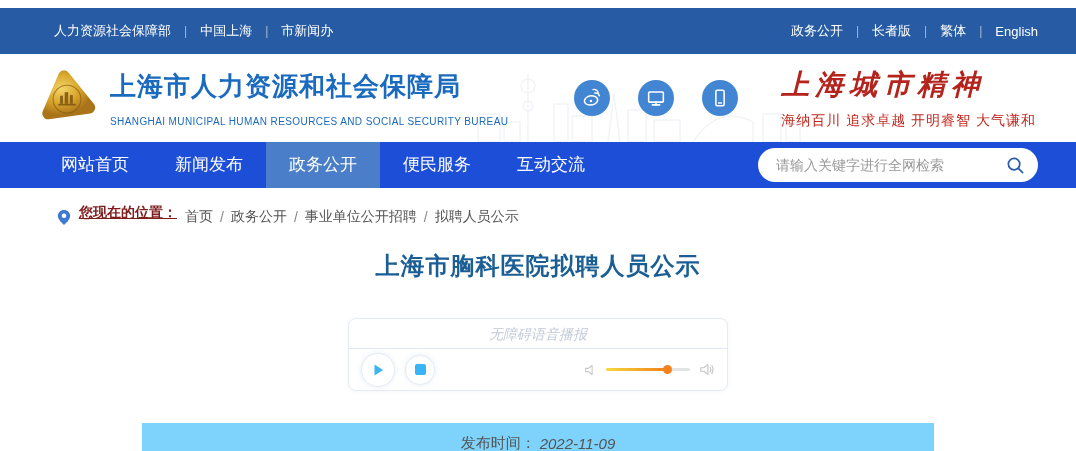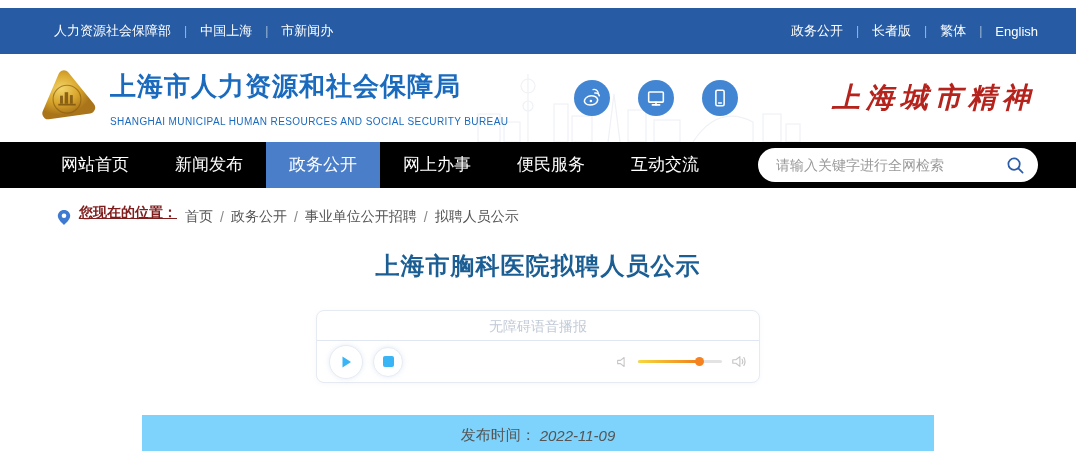--- a/index.html
+++ b/index.html
@@ -26,21 +26,21 @@
   .brand-sub { color:#1A6ABE; font-size:10px; margin-top:12px; letter-spacing:.4px; }
   .share-icons { display:flex; gap:28px; margin-left:66px; position:relative; z-index:1; }
   .circle-ic { width:36px; height:36px; border-radius:50%; background:#4285d2;
                display:flex; align-items:center; justify-content:center; cursor:pointer; }
   .motto { margin-left:auto; position:relative; z-index:1; padding-right:2px; }
   .motto-title { color:#B5231D; font-size:28px; font-weight:bold; font-style:italic;
                  font-family:"DejaVu Serif","Liberation Serif",serif; letter-spacing:6px; }
   .motto-line { color:#C0281F; font-size:14px; margin-top:8px; letter-spacing:1px; }
 
   
-  .nav { height:46px; background:#000000; }
+  .nav { height:46px; background:#1d4ed8; }
   .nav .wrap { height:100%; display:flex; align-items:center; }
   .nav-item { color:#fff; font-size:17px; line-height:46px; height:46px; padding:0 23px;
               cursor:pointer; white-space:nowrap; }
   .nav-item.active { background:#4A7EC8; }
   .search-pill { margin-left:auto; width:280px; height:34px; background:#fff; border-radius:17px;
                  display:flex; align-items:center; padding:0 12px 0 18px; }
   .search-pill input { flex:1; border:none; outline:none; font-size:14px; color:#333;
                        background:transparent; font-family:inherit; }
   .search-pill input::placeholder { color:#999; }
   .search-btn { width:20px; height:20px; cursor:pointer; display:flex; align-items:center; }
@@ -49,22 +49,22 @@
   .crumbs { background:#fff; }
   .crumbs .wrap { display:flex; align-items:center; padding:16px 0 14px 18px; }
   .crumb-label { font-size:14px; font-weight:bold; color:#7f1d1d; margin:0 8px 8px 7px;text-decoration:underline; }
   .crumb-link { font-size:14px; color:#555; cursor:pointer; }
   .crumb-sep { font-size:14px; color:#888; margin:0 7px; }
 
   
   .article-title { margin-top:6px; text-align:center; color:#1B5E94; font-size:24px;
                    font-weight:bold; letter-spacing:1px; }
 
-  .player { width:444px; margin:28px auto 0; border:1px solid #e6eaf2; border-radius:8px;
-            background:#fff; box-shadow:0 1px 4px rgba(190,200,220,.15); }
+  .player { width:380px; margin:36px auto 0; border:1px solid #e6eaf2; border-radius:8px;
+            background:#fff; box-shadow:0 1px 4px rgba(190,200,220,.15);font-style:italic; }
   .player-head { height:30px; line-height:30px; text-align:center; color:#c2cad6;
                  font-size:14px; border-bottom:1px solid #e0e7f2; }
   .player-row { height:41px; display:flex; align-items:center; padding:0 12px; }
   .pbtn { border-radius:50%; background:#fff; border:1px solid #e7ecf4;
           box-shadow:0 0 5px rgba(190,205,230,.4); display:flex; align-items:center;
           justify-content:center; cursor:pointer; }
   .pbtn.play { width:34px; height:34px; }
   .pbtn.stop { width:30px; height:30px; margin-left:10px; }
   .stop-square { width:11px; height:11px; background:#39B4F5; border-radius:2px; }
   .vol-group { margin-left:auto; display:flex; align-items:center; gap:9px; }
@@ -165,30 +165,30 @@
       <div class="circle-ic">
         <svg width="22" height="22" viewBox="0 0 24 24" fill="none" stroke="#fff" stroke-width="1.7" stroke-linecap="round">
           <rect x="7.5" y="3.5" width="9" height="17" rx="1.6"></rect>
           <line x1="10.5" y1="17.5" x2="13.5" y2="17.5"></line>
         </svg>
       </div>
     </div>
 
     <div class="motto">
       <div class="motto-title">上海城市精神</div>
+      <div class="motto-line">海纳百川  追求卓越  开明睿智  大气谦和</div>
     </div>
   </div>
 </div>
 
 <div class="nav">
   <div class="wrap">
     <div class="nav-item">网站首页</div>
     <div class="nav-item">新闻发布</div>
     <div class="nav-item active">政务公开</div>
-    <div class="nav-item">网上办事</div>
     <div class="nav-item">便民服务</div>
     <div class="nav-item">互动交流</div>
     <div class="search-pill">
       <input type="text" placeholder="请输入关键字进行全网检索" style="">
       <span class="search-btn">
         <svg width="19" height="19" viewBox="0 0 20 20" fill="none" stroke="#2a5ca8" stroke-width="1.8" stroke-linecap="round">
           <circle cx="8.5" cy="8.5" r="6"></circle>
             <line x1="13" y1="13" x2="17.5" y2="17.5"></line>
         </svg>
       </span>

